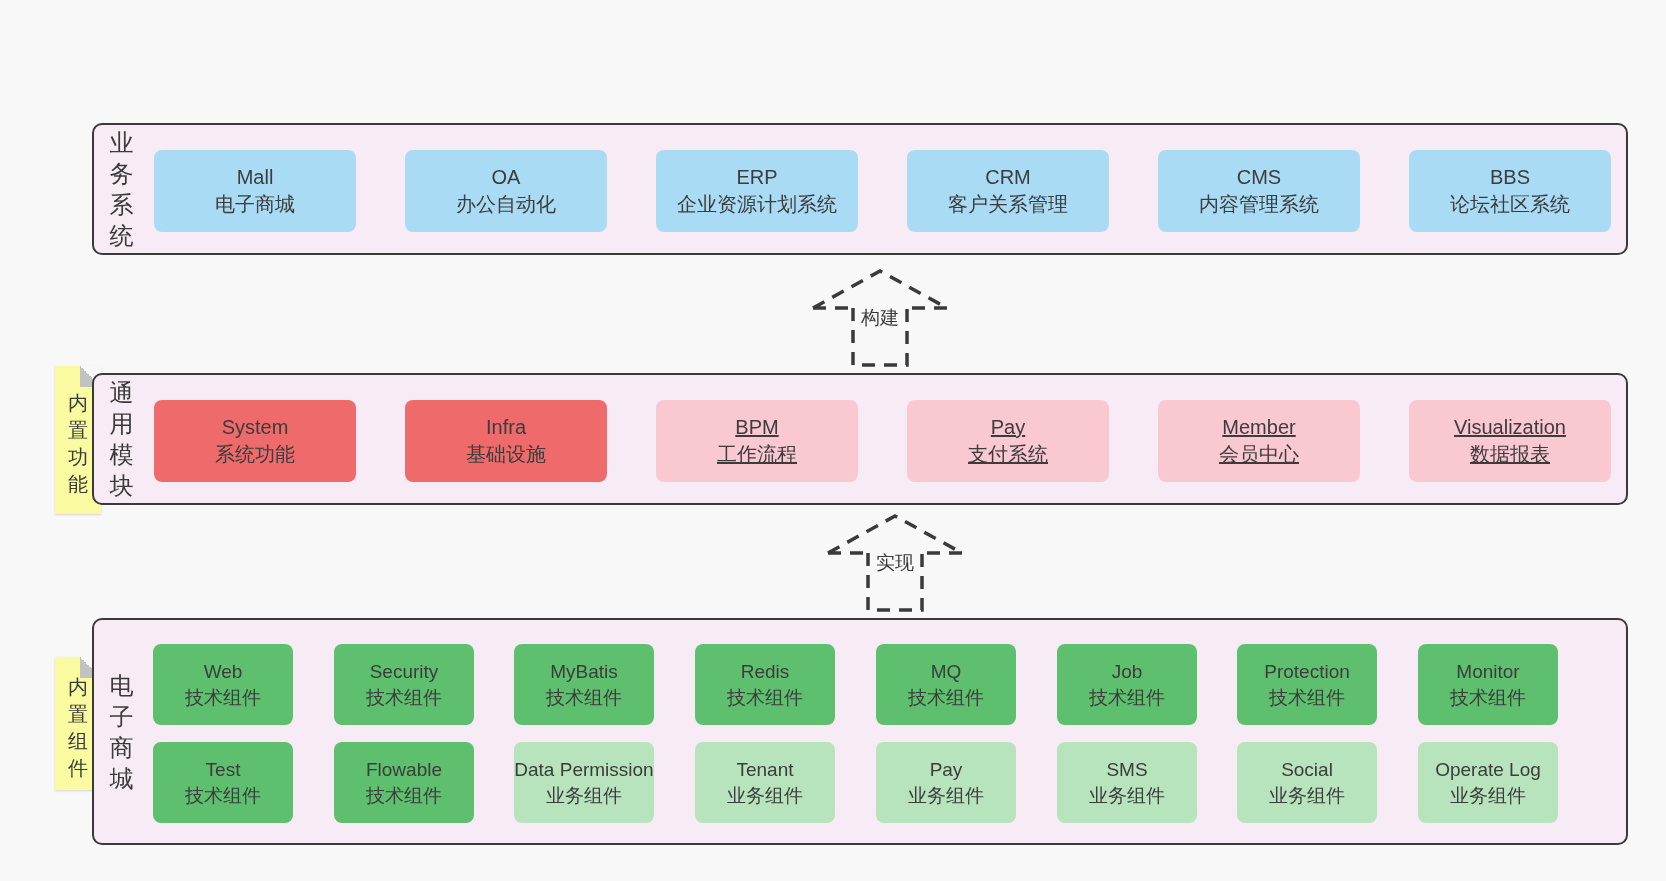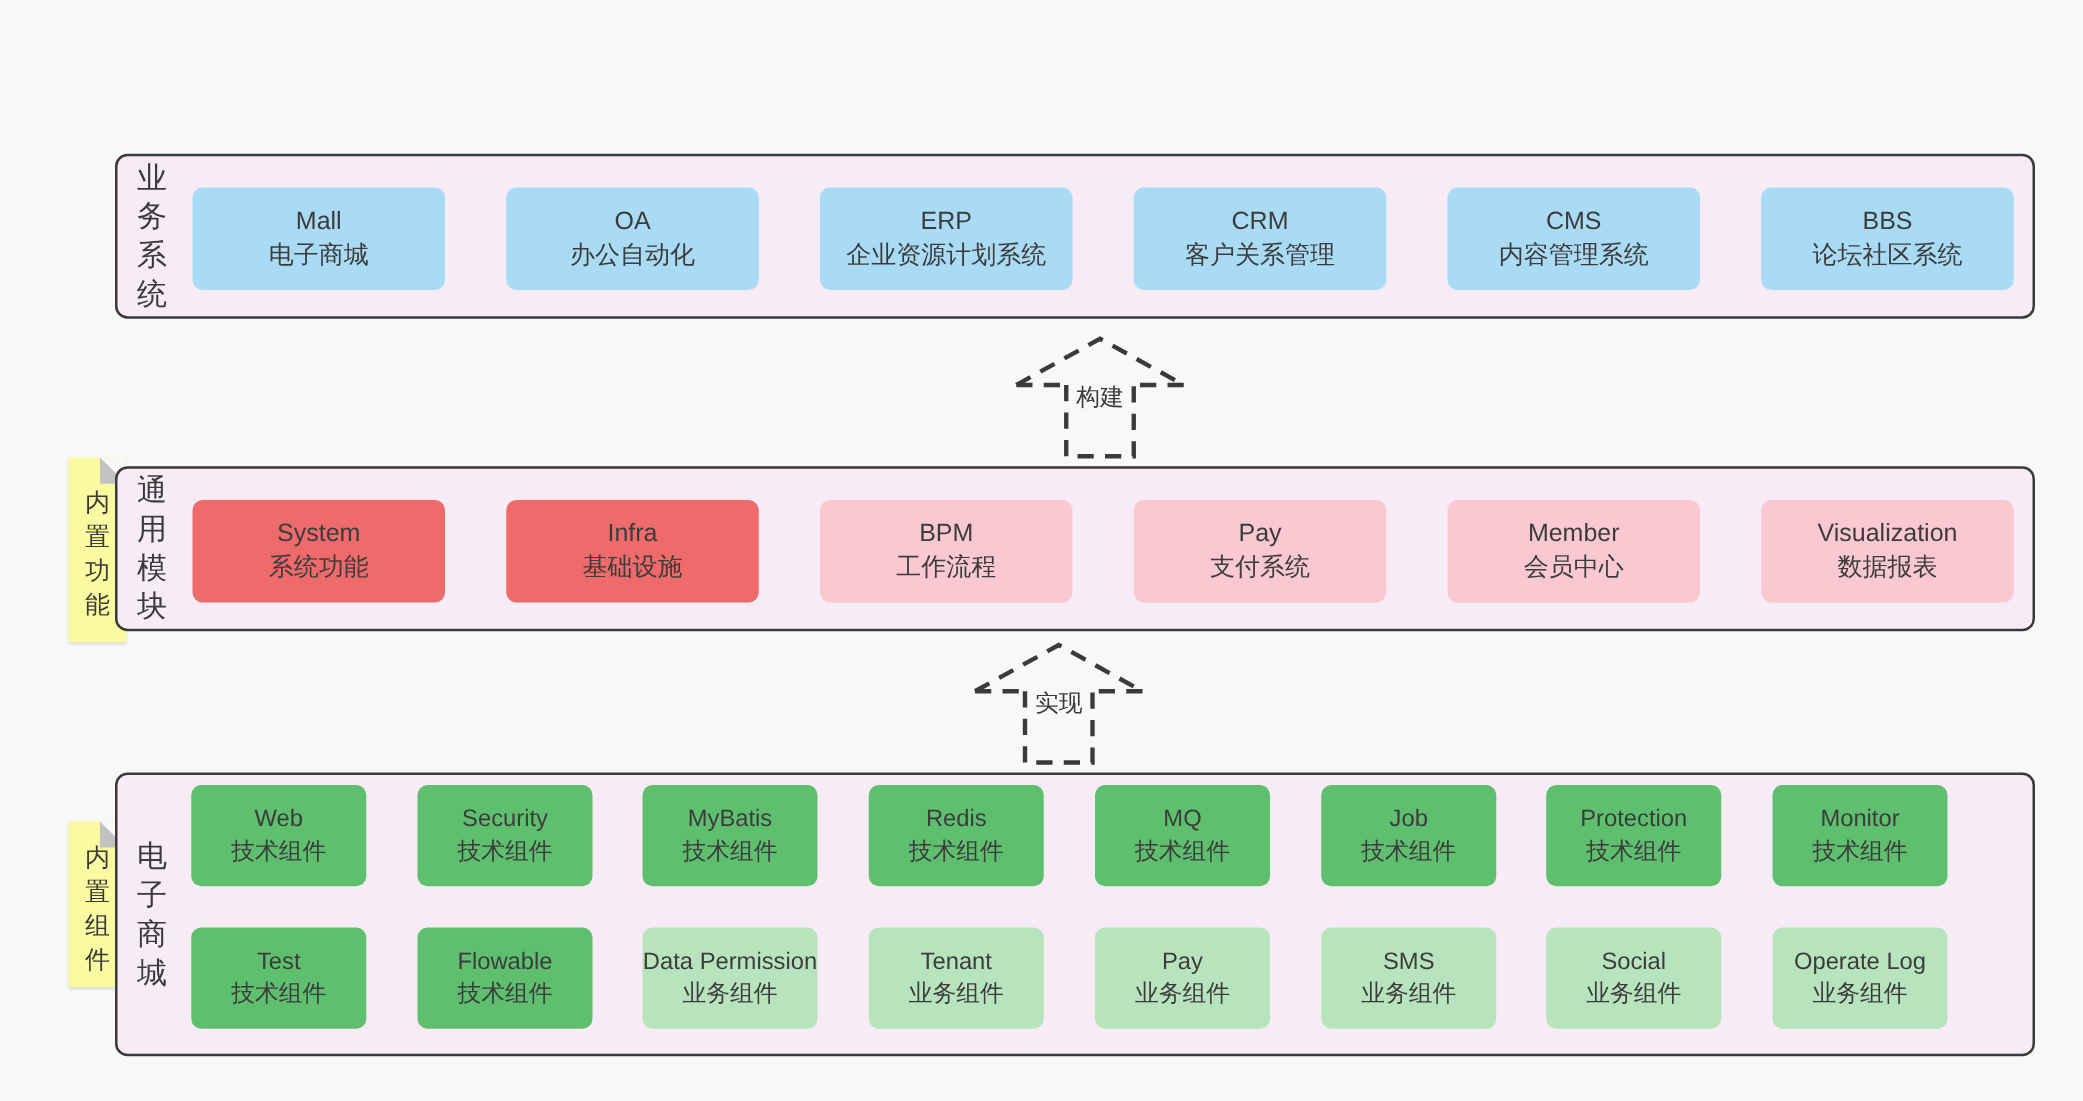--- a/index.html
+++ b/index.html
@@ -33,26 +33,26 @@
   }
   .vlabel span{display:block;width:1.05em;word-break:break-all;text-align:right;line-height:31px;}
 
   .box{
     position:absolute;border-radius:8px;
     display:flex;flex-direction:column;align-items:center;justify-content:center;
     text-align:center;font-size:20px;line-height:27px;color:#3c3c3c;
   }
   .wide{width:202px;height:82px;top:25px;}
   .small{width:140px;height:81px;}
-  .r1{top:8px;} .r2{top:122px;}
+  .r1{top:24px;} .r2{top:122px;}
   .c1{left:60px}.c2{left:311px}.c3{left:562px}.c4{left:813px}.c5{left:1064px}.c6{left:1315px}
   .d1{left:59px}.d2{left:240px}.d3{left:420px}.d4{left:601px}.d5{left:782px}.d6{left:963px}.d7{left:1143px}.d8{left:1324px}
   .blue{background:var(--blue);}
   .red{background:var(--red);}
-  .pink{background:var(--pink);}
+  .pink{background:var(--pink);text-decoration:underline;}
   .gdark{background:var(--green-dark);}
   .glight{background:var(--green-light);}
   .small{font-size:19px;line-height:26px;}
 
   .note{
     position:absolute;left:55px;width:46px;background:var(--yellow);
     z-index:1;display:flex;align-items:center;justify-content:center;
     box-shadow:0 1px 2px rgba(0,0,0,.15);
     font-family:Liberation Serif, serif;
   }
@@ -61,21 +61,21 @@
     background:linear-gradient(225deg,var(--page) 0 50%,var(--fold) 50% 100%);
   }
   .note span{display:block;width:1em;word-break:break-all;text-align:center;
     font-size:20px;line-height:27px;padding-top:8px;}
   .note-modules{top:366px;height:148px;}
   .note-components{top:657px;height:133px;}
 
   .arrow{position:absolute;width:150px;height:104px;z-index:0;}
   .arrow svg{display:block;}
   .arrow-build{left:805px;top:266px;}
-  .arrow-implement{left:772px;top:511px;}
+  .arrow-implement{left:820px;top:511px;}
   .arrow-label{
     position:absolute;left:50%;top:38px;transform:translateX(-50%);
     background:var(--page);padding:1px 3px;font-size:19px;white-space:nowrap;
   }
 </style>
 </head>
 <body>
 
 <div class="stage">
 

